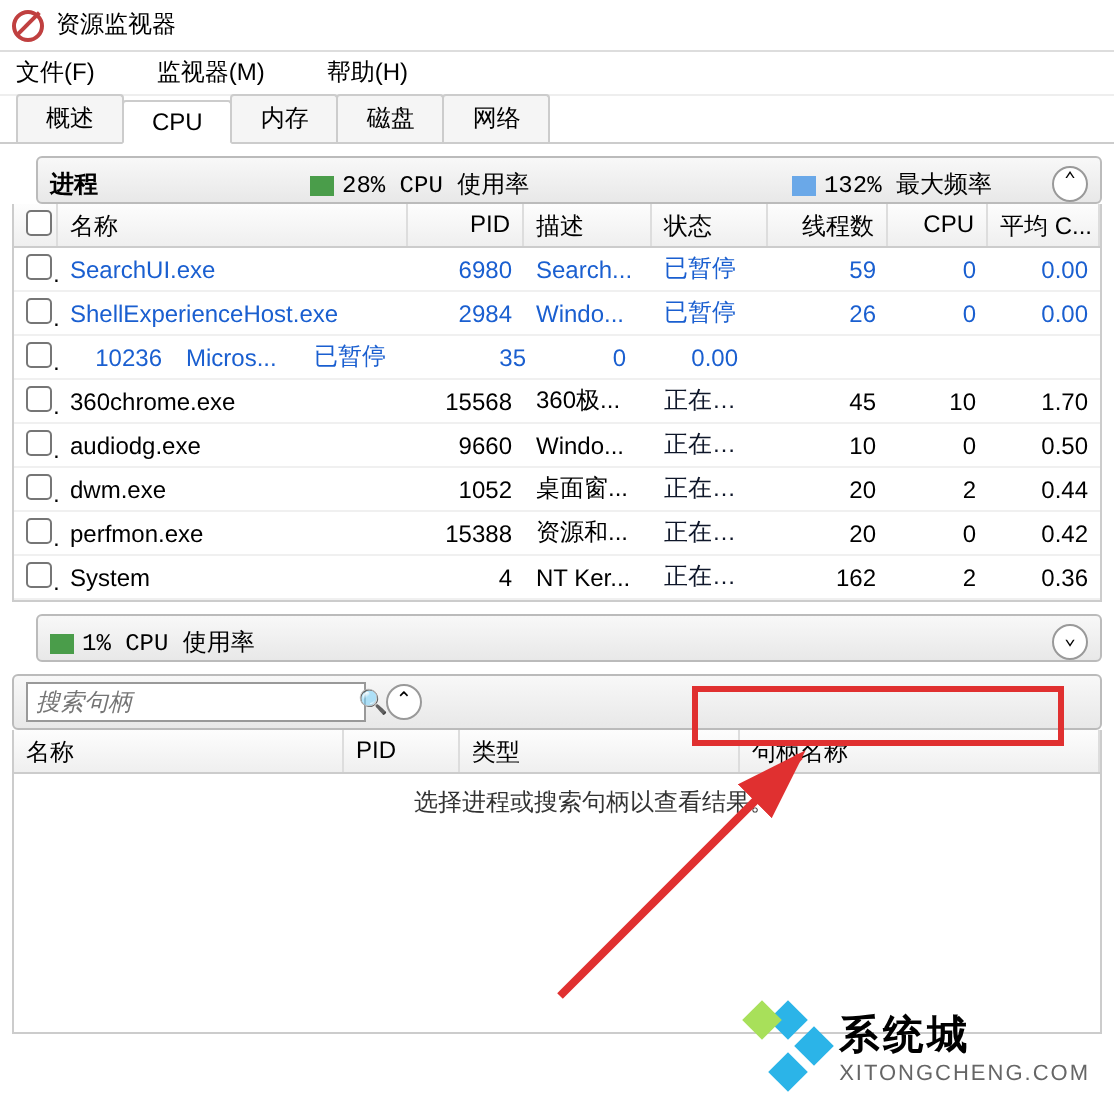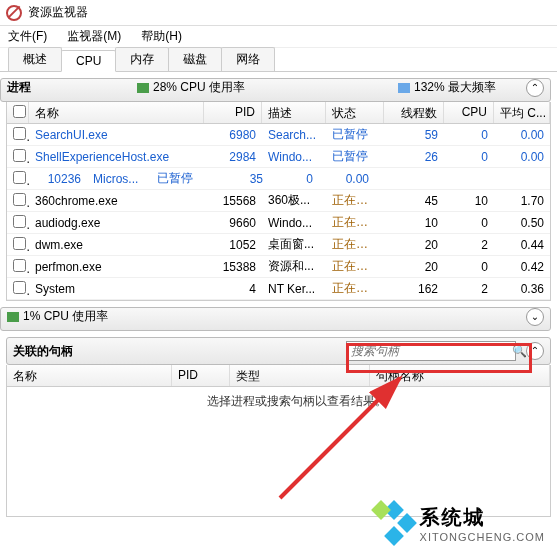--- a/index.html
+++ b/index.html
@@ -1,25 +1,25 @@
 <!DOCTYPE html>
 <html><head>
 <meta charset="utf-8">
 <style>
 * { margin: 0; padding: 0; box-sizing: border-box; }
 body { font-family: "Microsoft YaHei", "SimSun", sans-serif; font-size: 12px; background: #fff; width: 557px; height: 551px; position: relative; overflow: hidden; }
 .titlebar { height: 26px; display: flex; align-items: center; padding: 0 6px; border-bottom: 1px solid #ddd; }
 .titlebar .icon { width: 16px; height: 16px; border: 2px solid #c04040; border-radius: 50%; margin-right: 6px; position: relative; }
 .titlebar .icon::after { content: ""; position: absolute; width: 2px; height: 16px; background: #c04040; left: 5px; top: -3px; transform: rotate(45deg); }
-.menubar { height: 22px; display: flex; align-items: center; padding: 0 4px; gap: 12px; border-bottom: 1px solid #eee; }
+.menubar { height: 22px; display: flex; align-items: center; padding: 0 4px; gap: 23px; border-bottom: 1px solid #eee; }
 .menubar span { padding: 2px 4px; cursor: default; }
 .tabs { display: flex; border-bottom: 1px solid #ccc; padding-left: 8px; height: 24px; align-items: flex-end; }
 .tab { padding: 3px 14px; border: 1px solid #ccc; border-bottom: none; background: #f5f5f5; margin-right: -1px; cursor: pointer; border-radius: 2px 2px 0 0; }
 .tab.active { background: #fff; border-bottom: 1px solid #fff; position: relative; top: 1px; }
-.section-header { background: linear-gradient(#f8f8f8, #e8e8e8); border: 1px solid #bbb; border-radius: 3px; height: 24px; display: flex; align-items: flex-start; padding: 0 6px; margin: 6px 6px 0 0; position: relative; }
+.section-header { background: linear-gradient(#f8f8f8, #e8e8e8); border: 1px solid #bbb; border-radius: 3px; height: 24px; display: flex; align-items: flex-end; padding: 0 6px; margin: 6px 6px 0 18px; position: relative; font-family: Liberation Mono, monospace; }
 .section-header .title { font-weight: bold; flex: 0 0 130px; }
 .section-header .stat { display: flex; align-items: center; gap: 4px; }
 .section-header .spacer { flex: 1; }
 .section-header .chip { width: 12px; height: 10px; display: inline-block; }
 .chip.green { background: #4a9d4a; }
 .chip.blue { background: #6aa8e8; }
 .chevbtn { width: 18px; height: 18px; border: 1px solid #999; border-radius: 50%; background: #fff; display: flex; align-items: center; justify-content: center; cursor: pointer; }
 .chev { font-size: 10px; line-height: 1; }
 .table-head { display: flex; border: 1px solid #ccc; border-top: none; background: linear-gradient(#fdfdfd,#efefef); margin: 0 6px; height: 22px; }
 .table-head > div { border-right: 1px solid #ddd; padding: 3px 6px; overflow: hidden; white-space: nowrap; }
@@ -29,21 +29,21 @@
 .col-desc { width: 64px; flex: none; }
 .col-status { width: 58px; flex: none; }
 .col-threads { width: 60px; text-align: right; flex: none; }
 .col-cpu { width: 50px; text-align: right; flex: none; }
 .col-avg { width: 56px; text-align: right; flex: none; }
 .table-body { margin: 0 6px; border: 1px solid #ccc; border-top: none; }
 .row { display: flex; height: 22px; align-items: center; border-bottom: 1px solid #f0f0f0; }
 .row > div { padding: 0 6px; overflow: hidden; white-space: nowrap; text-overflow: ellipsis; }
 .row input[type=checkbox] { margin: 0; }
 .link { color: #1a5fd0; }
-.orange { color: #a16207; }
+.orange { color: #0f172a; }
 .handles-head { margin: 0 6px; display: flex; align-items: center; border: 1px solid #bbb; border-radius: 3px; background: linear-gradient(#f8f8f8,#e8e8e8); height: 28px; padding: 0 6px; border-top: none; }
 .handles-head .title { font-weight: bold; flex: 1; }
 .searchbox { display: flex; align-items: center; background: #fff; border: 1px solid #999; height: 20px; width: 170px; }
 .searchbox input { border: none; outline: none; flex: 1; font-size: 12px; padding: 0 4px; color: #888; font-style: italic; background: transparent; }
 .searchbox .sicon { width: 18px; text-align: center; color: #2a5db0; cursor: pointer; font-size: 12px; }
 .redbox { position: absolute; border: 3px solid #e03030; pointer-events: none; }
 .arrow-svg { position: absolute; pointer-events: none; }
 .handles-cols { display: flex; margin: 0 6px; border: 1px solid #ccc; border-top: none; background: linear-gradient(#fdfdfd,#efefef); height: 22px; }
 .handles-cols > div { border-right: 1px solid #ddd; padding: 3px 6px; }
 .hcol-name { flex: 1; }
@@ -195,21 +195,20 @@
       <span class="chip green"></span>
       <span>1% CPU 使用率</span>
     </span>
   <span class="spacer"></span>
   <span class="chevbtn">
       <span class="chev">⌄</span>
     </span>
 </div>
 
 <div class="handles-head" style="margin-top:6px;border-top:1px solid #bbb">
-  <span class="title">关联的句柄</span>
   <span class="searchbox">
     <input placeholder="搜索句柄" style="">
     <span class="sicon">🔍</span>
     <span class="sicon" style="color:#2a5db0">⟳</span>
   </span>
   <span style="width:10px"></span>
   <span class="chevbtn">
       <span class="chev">⌃</span>
     </span>
 </div>

